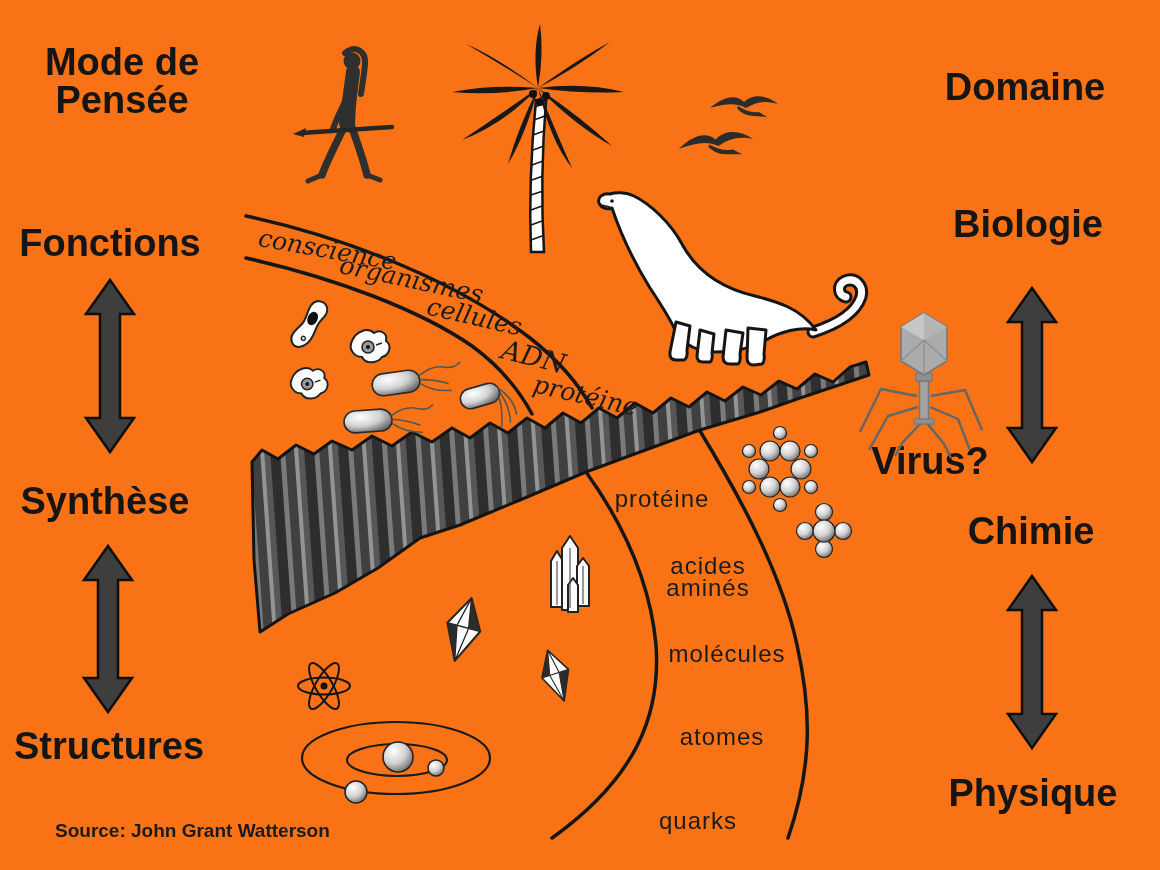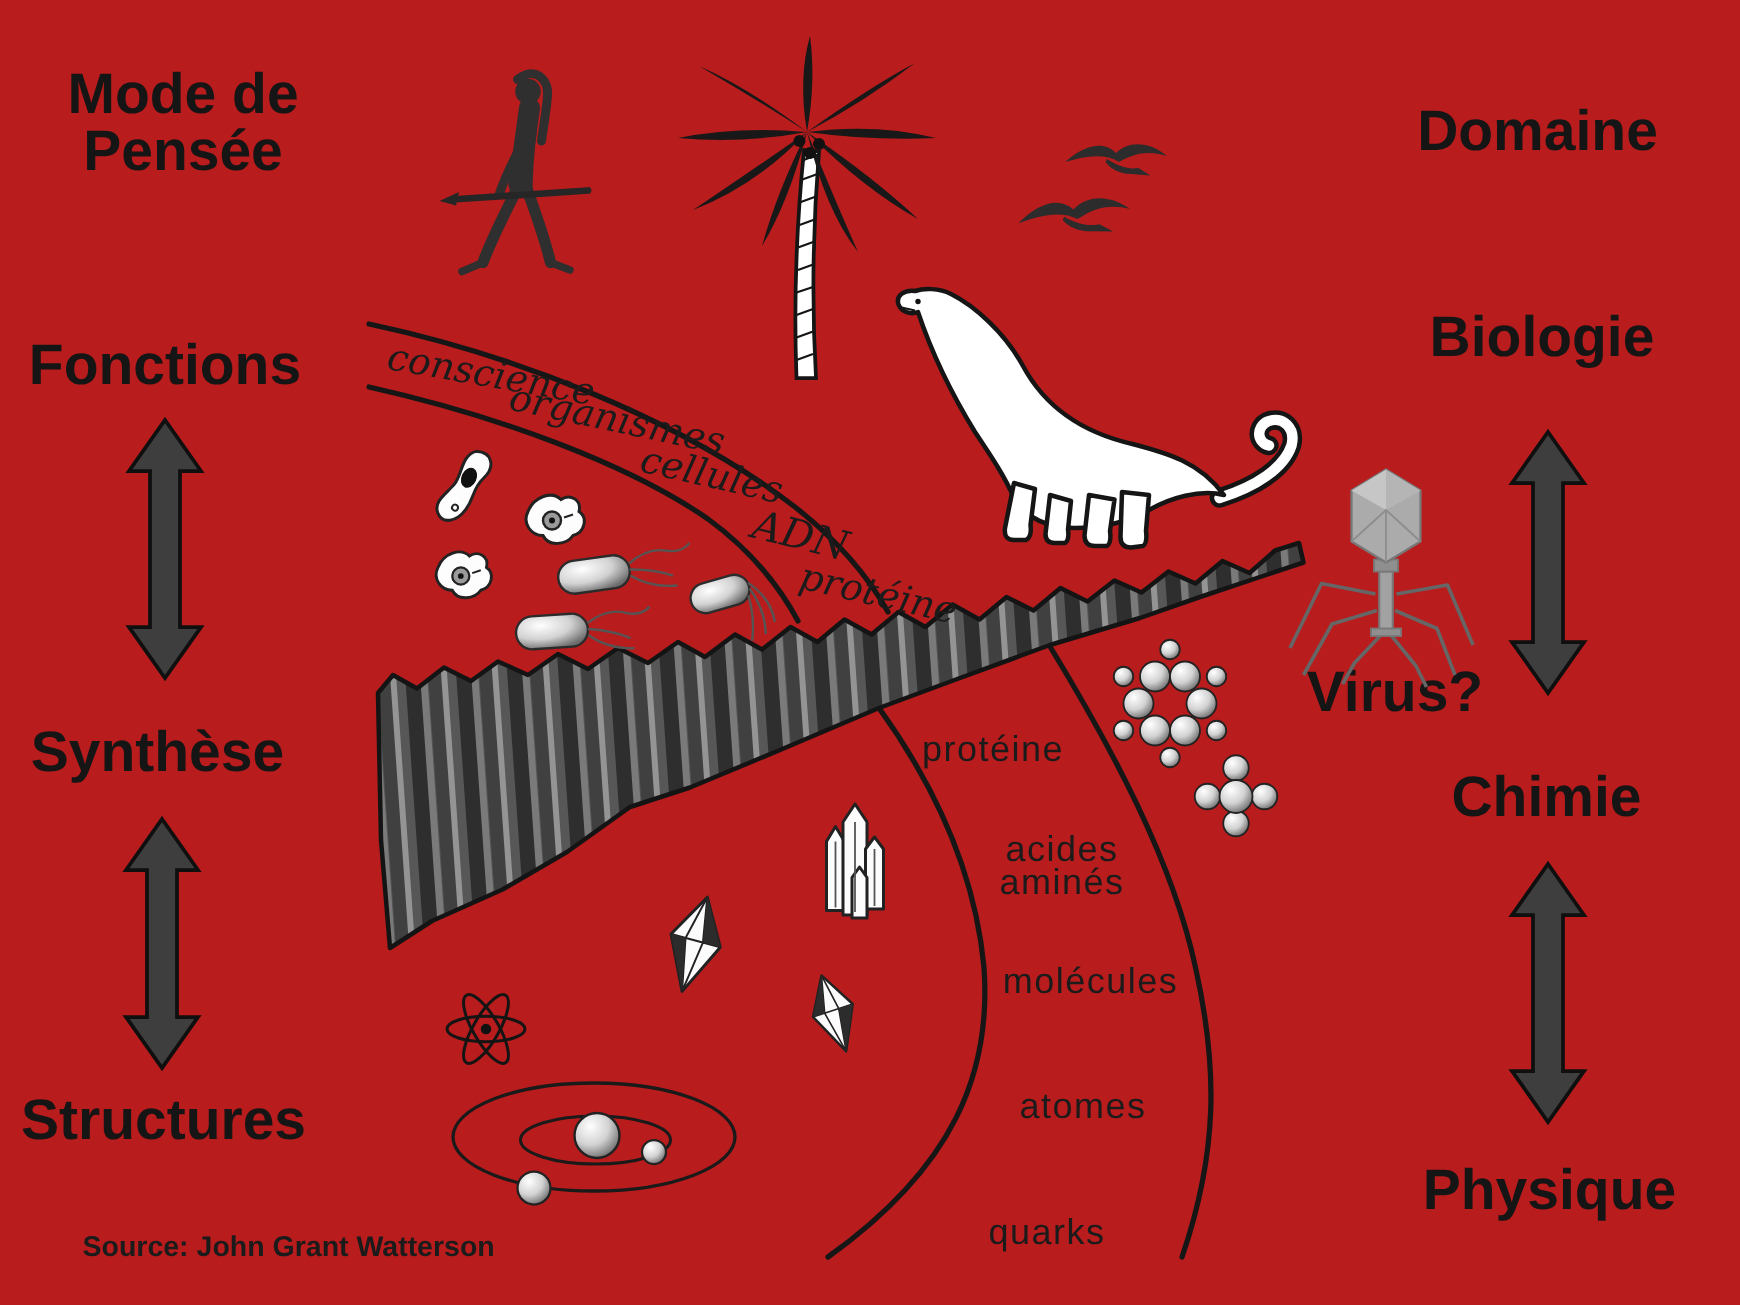--- a/index.html
+++ b/index.html
@@ -1,16 +1,16 @@
 <!DOCTYPE html>
 <html><head>
 <meta charset="utf-8">
 <style>
   html,body{margin:0;padding:0;background:#ffffff;}
-  .stage{position:relative;width:1160px;height:870px;background:#b91c1c;overflow:hidden;text-decoration:underline;}
+  .stage{position:relative;width:1160px;height:870px;background:#f97316;overflow:hidden;text-decoration:underline;}
   svg{position:absolute;left:0;top:0;}
   .t-big{font:700 38px "Liberation Sans", sans-serif;fill:#151515;}
   .t-script{font:italic 25px "DejaVu Serif", serif;fill:#1b1b1b;}
   .t-script-lg{font:italic 27px "DejaVu Serif", serif;fill:#1b1b1b;}
   .t-tech{font:400 24px "Liberation Sans", sans-serif;fill:#1b1b1b;letter-spacing:1px;}
   .t-src{font:700 19px "Liberation Sans", sans-serif;fill:#1b1b1b;}
   .arrow{fill:#3e3e3e;stroke:#0f0f0f;stroke-width:2.5;stroke-linejoin:miter;}
   .band{stroke:#161616;stroke-width:3.5;fill:none;stroke-linecap:round;}
   .white-art{fill:#ffffff;stroke:#151515;stroke-width:3;stroke-linejoin:round;}
   .blob{fill:#fdfdfd;stroke:#222;stroke-width:2;}

